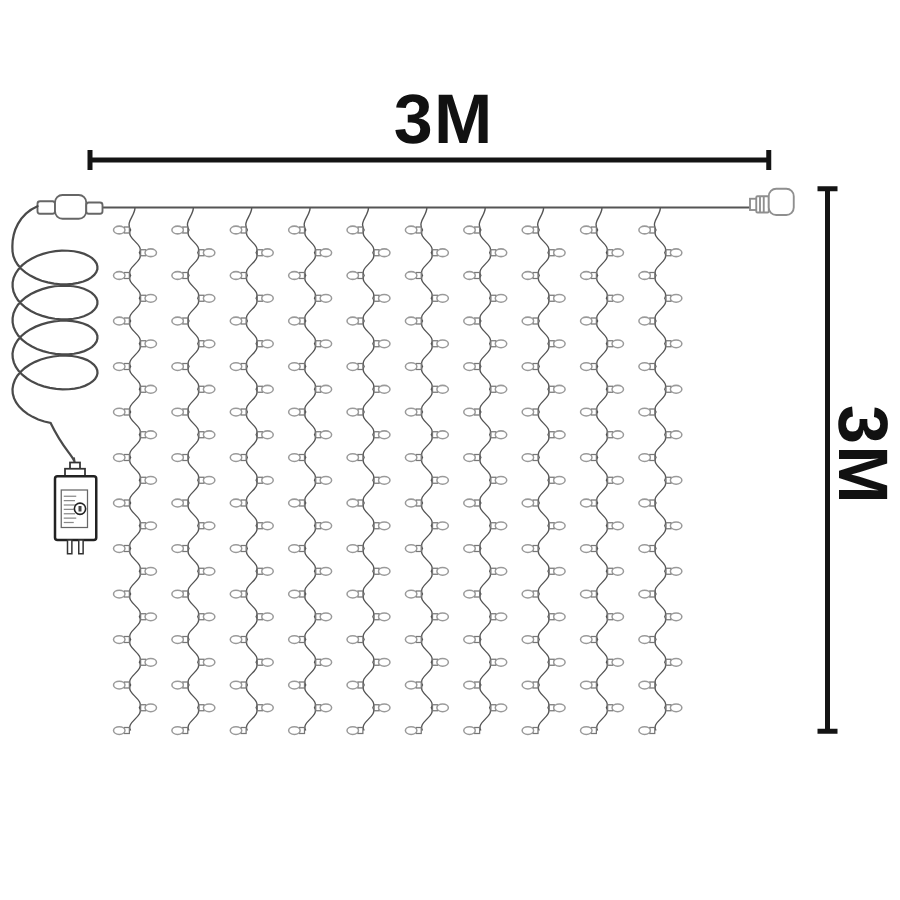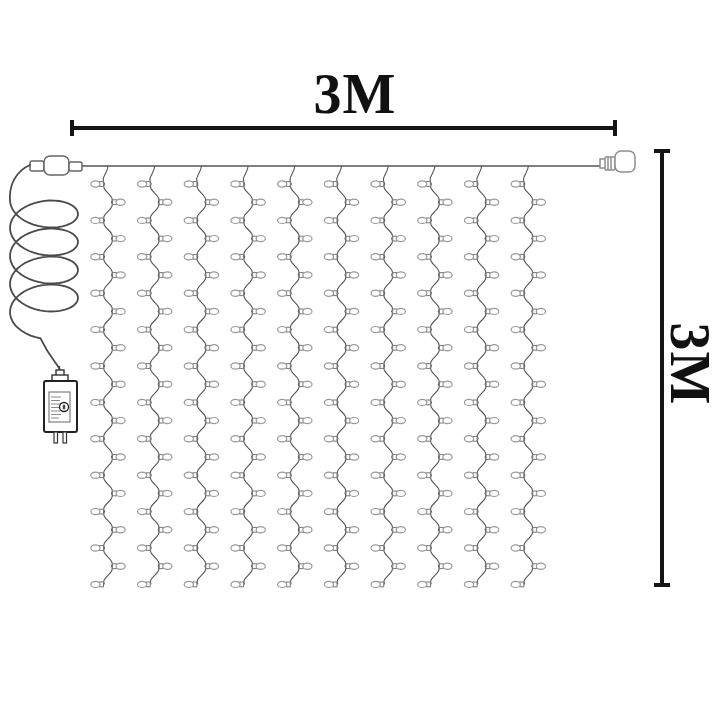--- a/index.html
+++ b/index.html
@@ -1,18 +1,18 @@
 <!DOCTYPE html>
 <html><head>
 <meta charset="utf-8">
 <style>
   html,body{margin:0;padding:0;background:#fff;}
   .canvas{
     position:relative;width:720px;height:720px;background:#fff;overflow:hidden;
-    font-family:Liberation Serif, serif;
+    font-family:Liberation Sans, sans-serif;
   }
   .h-label{
     position:absolute;left:80px;top:62px;width:550px;text-align:center;
     font-size:56px;font-weight:900;color:#111;letter-spacing:1px;
   }
   .h-line{
     position:absolute;left:72px;top:126px;width:543px;height:4px;background:#141414;
   }
   .h-line::before,.h-line::after{
     content:"";position:absolute;top:-6px;width:4px;height:16px;background:#141414;

